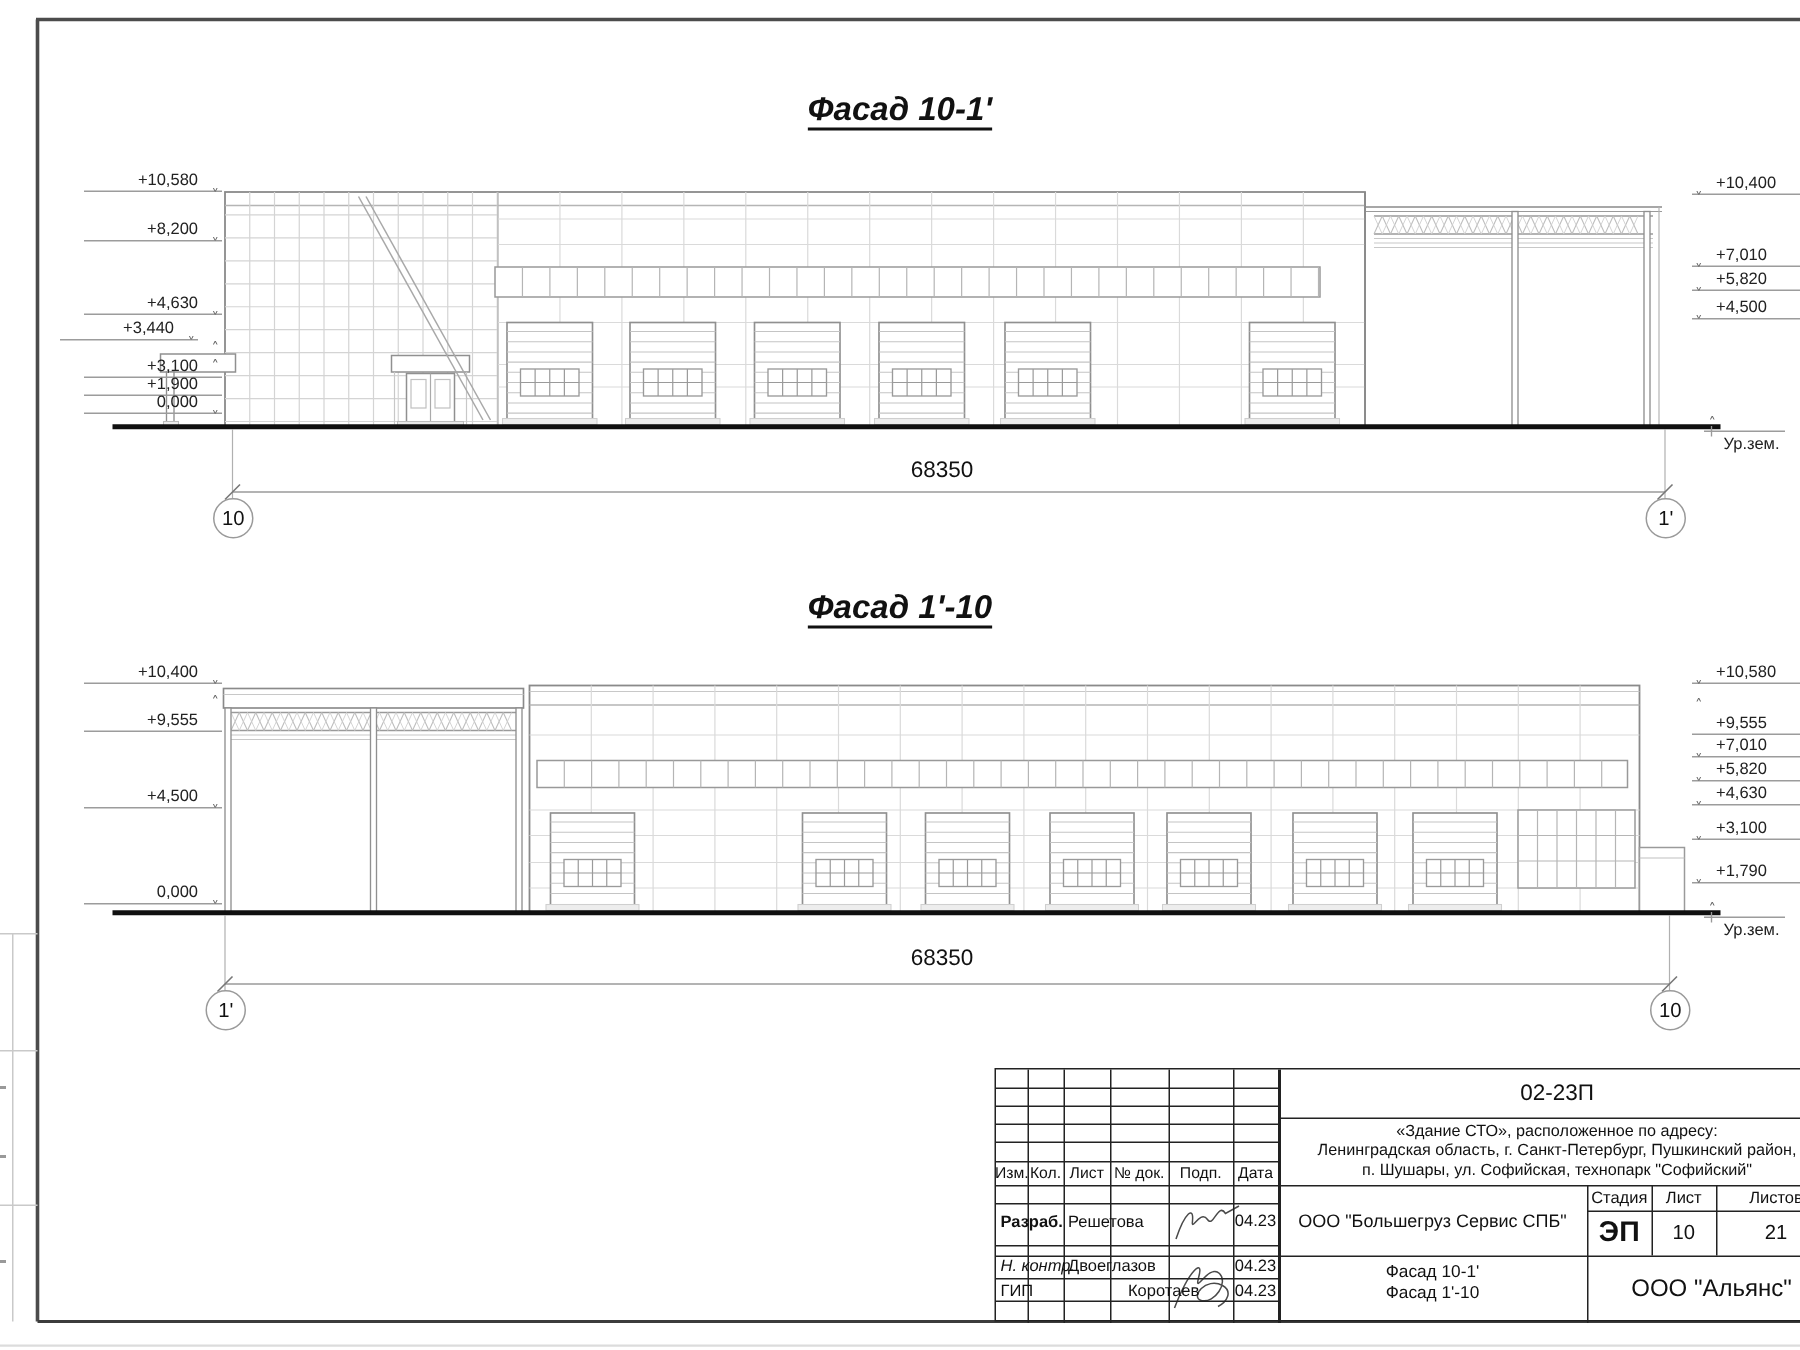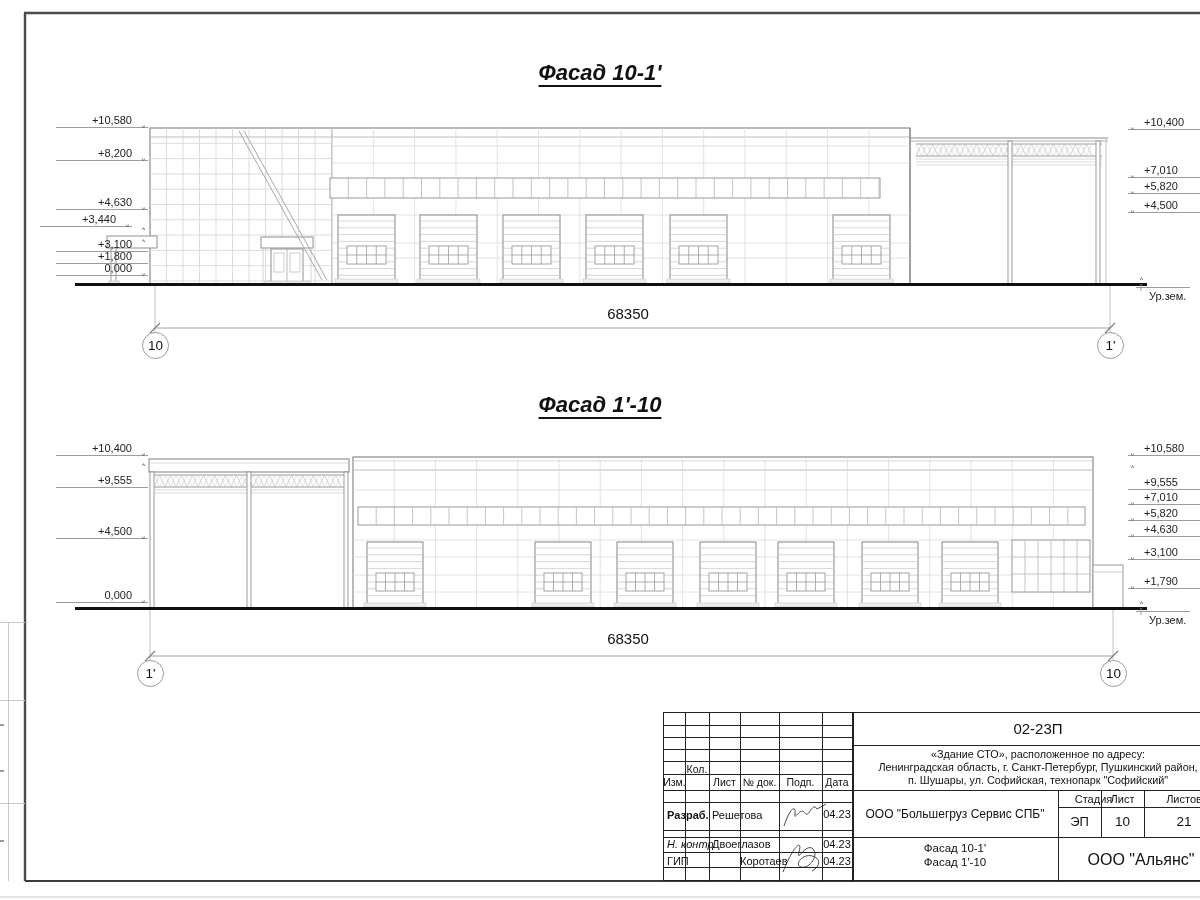--- a/index.html
+++ b/index.html
@@ -579,21 +579,21 @@
   </svg>
 
 <div class="ftit" style="left:420px;top:60px;">Фасад 10-1'</div>
 <div class="ftit" style="left:420px;top:392px;">Фасад 1'-10</div>
 
 <div class="mk mkl" style="left:56px;top:114px;"><span>+10,580</span><span class="sym symd">˅</span></div>
 <div class="mk mkl" style="left:56px;top:147px;"><span>+8,200</span><span class="sym symd">˅</span></div>
 <div class="mk mkl" style="left:56px;top:196px;"><span>+4,630</span><span class="sym symd">˅</span></div>
 <div class="mk mkl" style="left:40px;top:213px;"><span>+3,440</span><span class="sym symd">˅</span></div>
 <div class="mk mkl" style="left:56px;top:238px;"><span>+3,100</span><span class="sym symu">˄</span></div>
-<div class="mk mkl" style="left:56px;top:250px;"><span>+1,800</span><span class="sym symu">˄</span></div>
+<div class="mk mkl" style="left:56px;top:250px;"><span>+1,900</span><span class="sym symu">˄</span></div>
 <div class="mk mkl" style="left:56px;top:262px;"><span>0,000</span><span class="sym symd">˅</span></div>
 
 <div class="mk mkr" style="left:1128px;top:116px;"><span>+10,400</span><span class="sym symd">˅</span></div>
 <div class="mk mkr" style="left:1128px;top:164px;"><span>+7,010</span><span class="sym symd">˅</span></div>
 <div class="mk mkr" style="left:1128px;top:180px;"><span>+5,820</span><span class="sym symd">˅</span></div>
 <div class="mk mkr" style="left:1128px;top:199px;"><span>+4,500</span><span class="sym symd">˅</span></div>
 
 <div class="mk mkl" style="left:56px;top:442px;"><span>+10,400</span><span class="sym symd">˅</span></div>
 <div class="mk mkl" style="left:56px;top:474px;"><span>+9,555</span><span class="sym symu">˄</span></div>
 <div class="mk mkl" style="left:56px;top:525px;"><span>+4,500</span><span class="sym symd">˅</span></div>
@@ -649,43 +649,43 @@
 
   <div class="hl thick" style="top:32px;left:188px;width:372px;height:1.4px;"></div>
   <div class="hl thick" style="top:77px;left:188px;width:372px;height:1.4px;"></div>
   <div class="hl" style="top:94px;left:394px;width:166px;"></div>
   <div class="hl thick" style="top:124px;left:188px;width:372px;height:1.4px;"></div>
   <div class="vl" style="left:394px;top:77px;height:92px;"></div>
   <div class="vl" style="left:437px;top:77px;height:47px;"></div>
   <div class="vl" style="left:480px;top:77px;height:47px;"></div>
 
   <div class="sc" style="left:0;top:61px;width:21px;height:16px;">Изм.</div>
-  <div class="sc" style="left:21px;top:48px;width:24px;height:16px;">Кол.</div>
+  <div class="sc" style="left:21px;top:61px;width:24px;height:16px;">Кол.</div>
   <div class="sc" style="left:45px;top:61px;width:31px;height:16px;">Лист</div>
   <div class="sc" style="left:76px;top:61px;width:39px;height:16px;">№ док.</div>
   <div class="sc" style="left:115px;top:61px;width:43px;height:16px;">Подп.</div>
   <div class="sc" style="left:158px;top:61px;width:30px;height:16px;">Дата</div>
 
   <div class="sl" style="left:3px;top:96px;font-weight:bold;">Разраб.</div>
   <div class="sl" style="left:48px;top:96px;text-align:right;">Решетова</div>
   <div class="sc" style="left:158px;top:93px;width:30px;height:16px;font-size:11px;">04.23</div>
   <div class="sl" style="left:3px;top:125px;font-style:italic;">Н. контр.</div>
   <div class="sl" style="left:48px;top:125px;">Двоеглазов</div>
   <div class="sc" style="left:158px;top:123px;width:30px;height:15px;font-size:11px;">04.23</div>
   <div class="sl" style="left:3px;top:142px;">ГИП</div>
-  <div class="sl" style="left:52px;top:142px;padding-left:24px;">Коротаев</div>
+  <div class="sl" style="left:64px;top:142px;padding-left:24px;">Коротаев</div>
   <div class="sc" style="left:158px;top:140px;width:30px;height:15px;font-size:11px;">04.23</div>
 
   <div class="sc" style="left:188px;top:0;width:372px;height:32px;font-size:15px;">02-23П</div>
   <div class="sc" style="left:188px;top:34px;width:372px;height:13px;font-size:10.8px;">«Здание СТО», расположенное по адресу:</div>
   <div class="sc" style="left:188px;top:47px;width:372px;height:13px;font-size:10.8px;">Ленинградская область, г. Санкт-Петербург, Пушкинский район,</div>
   <div class="sc" style="left:188px;top:60px;width:372px;height:13px;font-size:10.8px;">п. Шушары, ул. Софийская, технопарк "Софийский"</div>
   <div class="sc" style="left:190px;top:79px;width:202px;height:43px;font-size:12px;">ООО "Большегруз Сервис СПБ"</div>
-  <div class="sc" style="left:408px;top:78px;width:43px;height:15px;font-size:11px;text-align:right;">Стадия</div>
+  <div class="sc" style="left:394px;top:78px;width:43px;height:15px;font-size:11px;text-align:right;">Стадия</div>
   <div class="sc" style="left:437px;top:78px;width:43px;height:15px;font-size:11px;">Лист</div>
   <div class="sc" style="left:480px;top:78px;width:80px;height:15px;font-size:11px;">Листов</div>
-  <div class="sc" style="left:394px;top:94px;width:43px;height:30px;font-size:13px;">ЭП</div>
+  <div class="sc" style="left:394px;top:94px;width:43px;height:30px;font-size:19px;font-weight:bold;">ЭП</div>
   <div class="sc" style="left:437px;top:94px;width:43px;height:30px;font-size:13.5px;">10</div>
   <div class="sc" style="left:480px;top:94px;width:80px;height:30px;font-size:13.5px;">21</div>
   <div class="sc" style="left:190px;top:128px;width:202px;height:14px;font-size:11.5px;">Фасад 10-1'</div>
   <div class="sc" style="left:190px;top:142px;width:202px;height:14px;font-size:11.5px;">Фасад 1'-10</div>
   <div class="sc" style="left:394px;top:124px;width:166px;height:45px;font-size:16px;">ООО "Альянс"</div>
 </div>
 
 </body></html>

